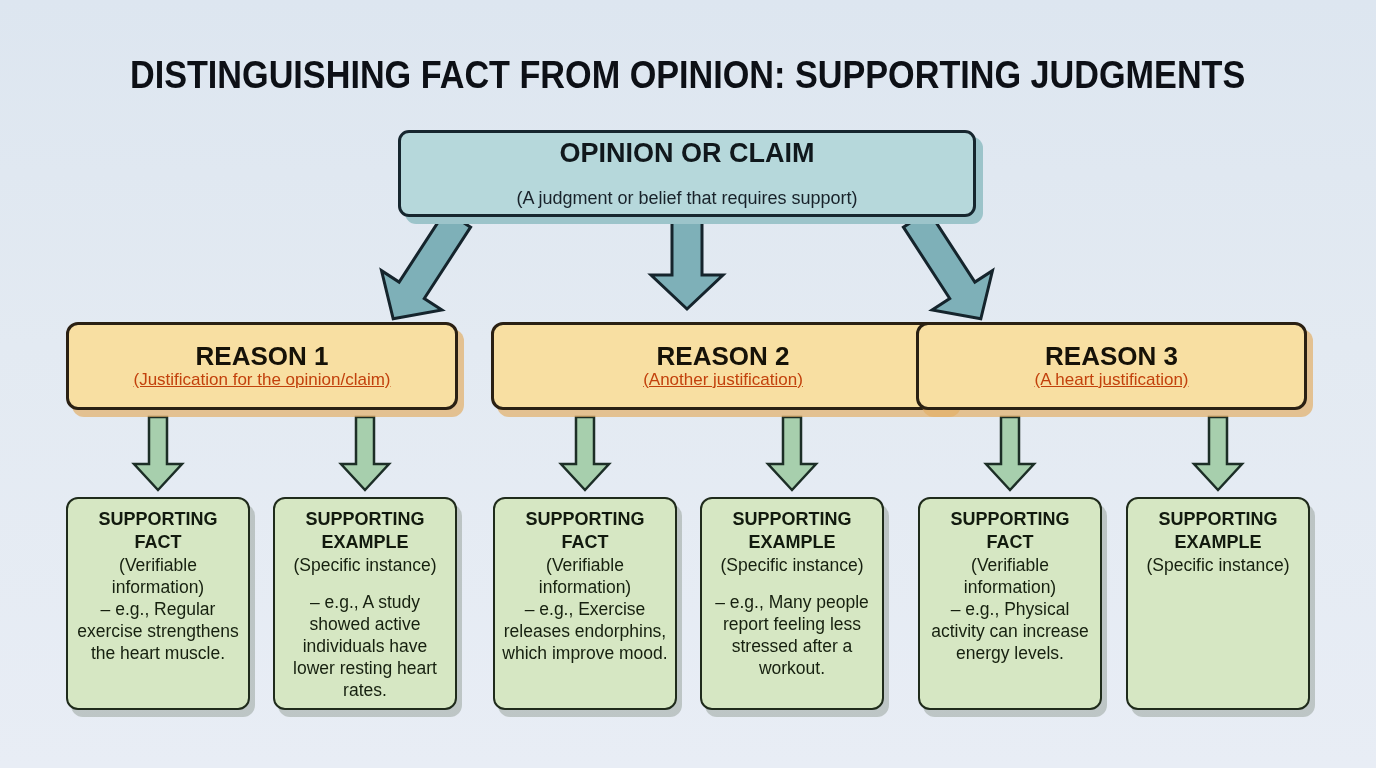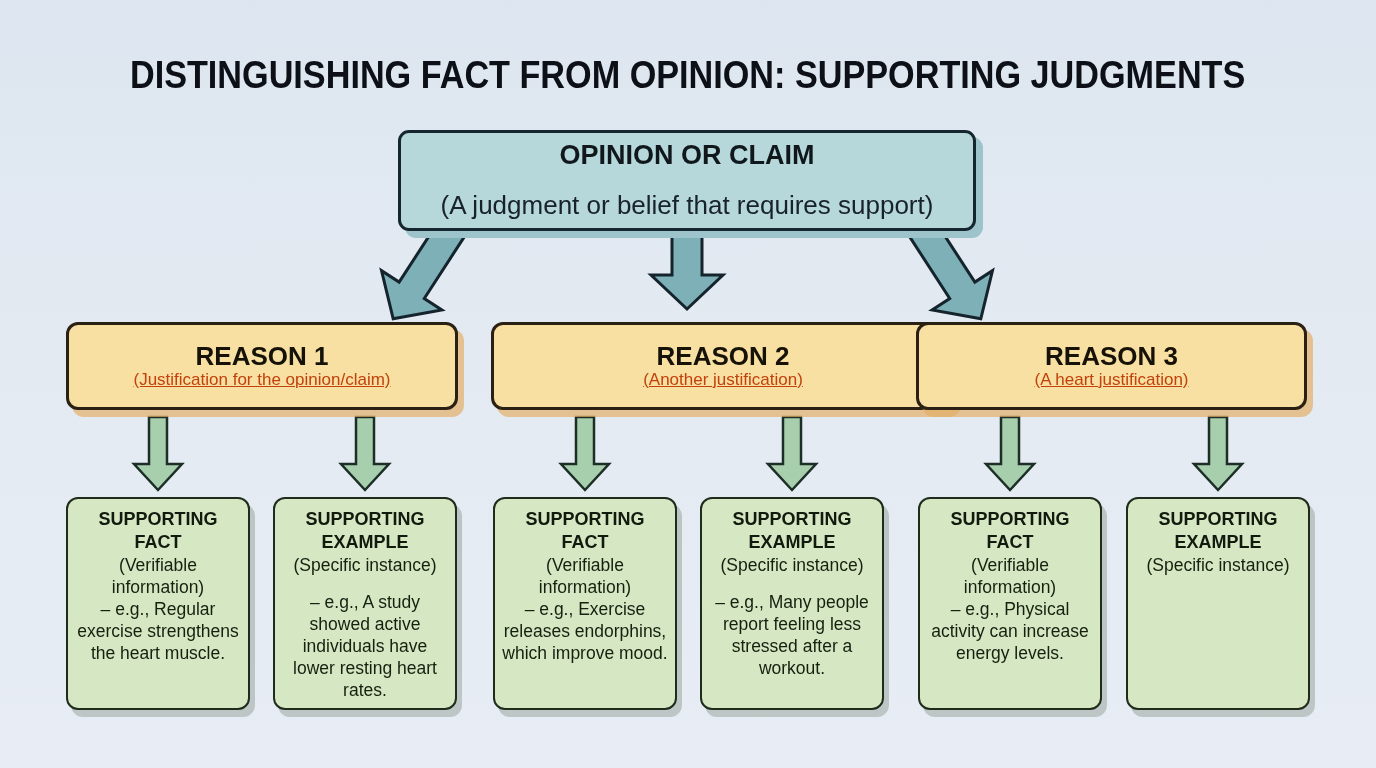--- a/index.html
+++ b/index.html
@@ -23,28 +23,28 @@
     transform-origin:center;
     white-space:nowrap;
   }
   .box{
     position:absolute;
     display:flex;flex-direction:column;align-items:center;justify-content:center;
     text-align:center;
     box-sizing:border-box;
   }
   .root-box{
-    left:398px;top:130px;width:578px;height:101px;
+    left:398px;top:130px;width:578px;height:87px;
     background:#b6d8db;
     border:3px solid #16262e;
     border-radius:11px;
     box-shadow:7px 7px 0 #9cc4ca;
   }
   .root-box .heading{font-size:27px;font-weight:700;line-height:1.12;color:#10181c;}
-  .root-box .sub{font-size:26px;line-height:1.15;color:#18222a;margin-top:20px;}
+  .root-box .sub{font-size:18px;line-height:1.15;color:#18222a;margin-top:20px;}
   .reason-box{
     top:322px;height:88px;
     background:#f8dfa2;
     border:3px solid #2a2013;
     border-radius:12px;
     box-shadow:6px 7px 0 rgba(226,175,104,0.7);
   }
   .reason-box .heading{font-size:26px;font-weight:700;line-height:1.1;color:#161208;}
   .reason-box .sub{font-size:17px;line-height:1.2;color:#c2410c;text-decoration:underline;}
   .reason-1{left:66px;width:392px;}

